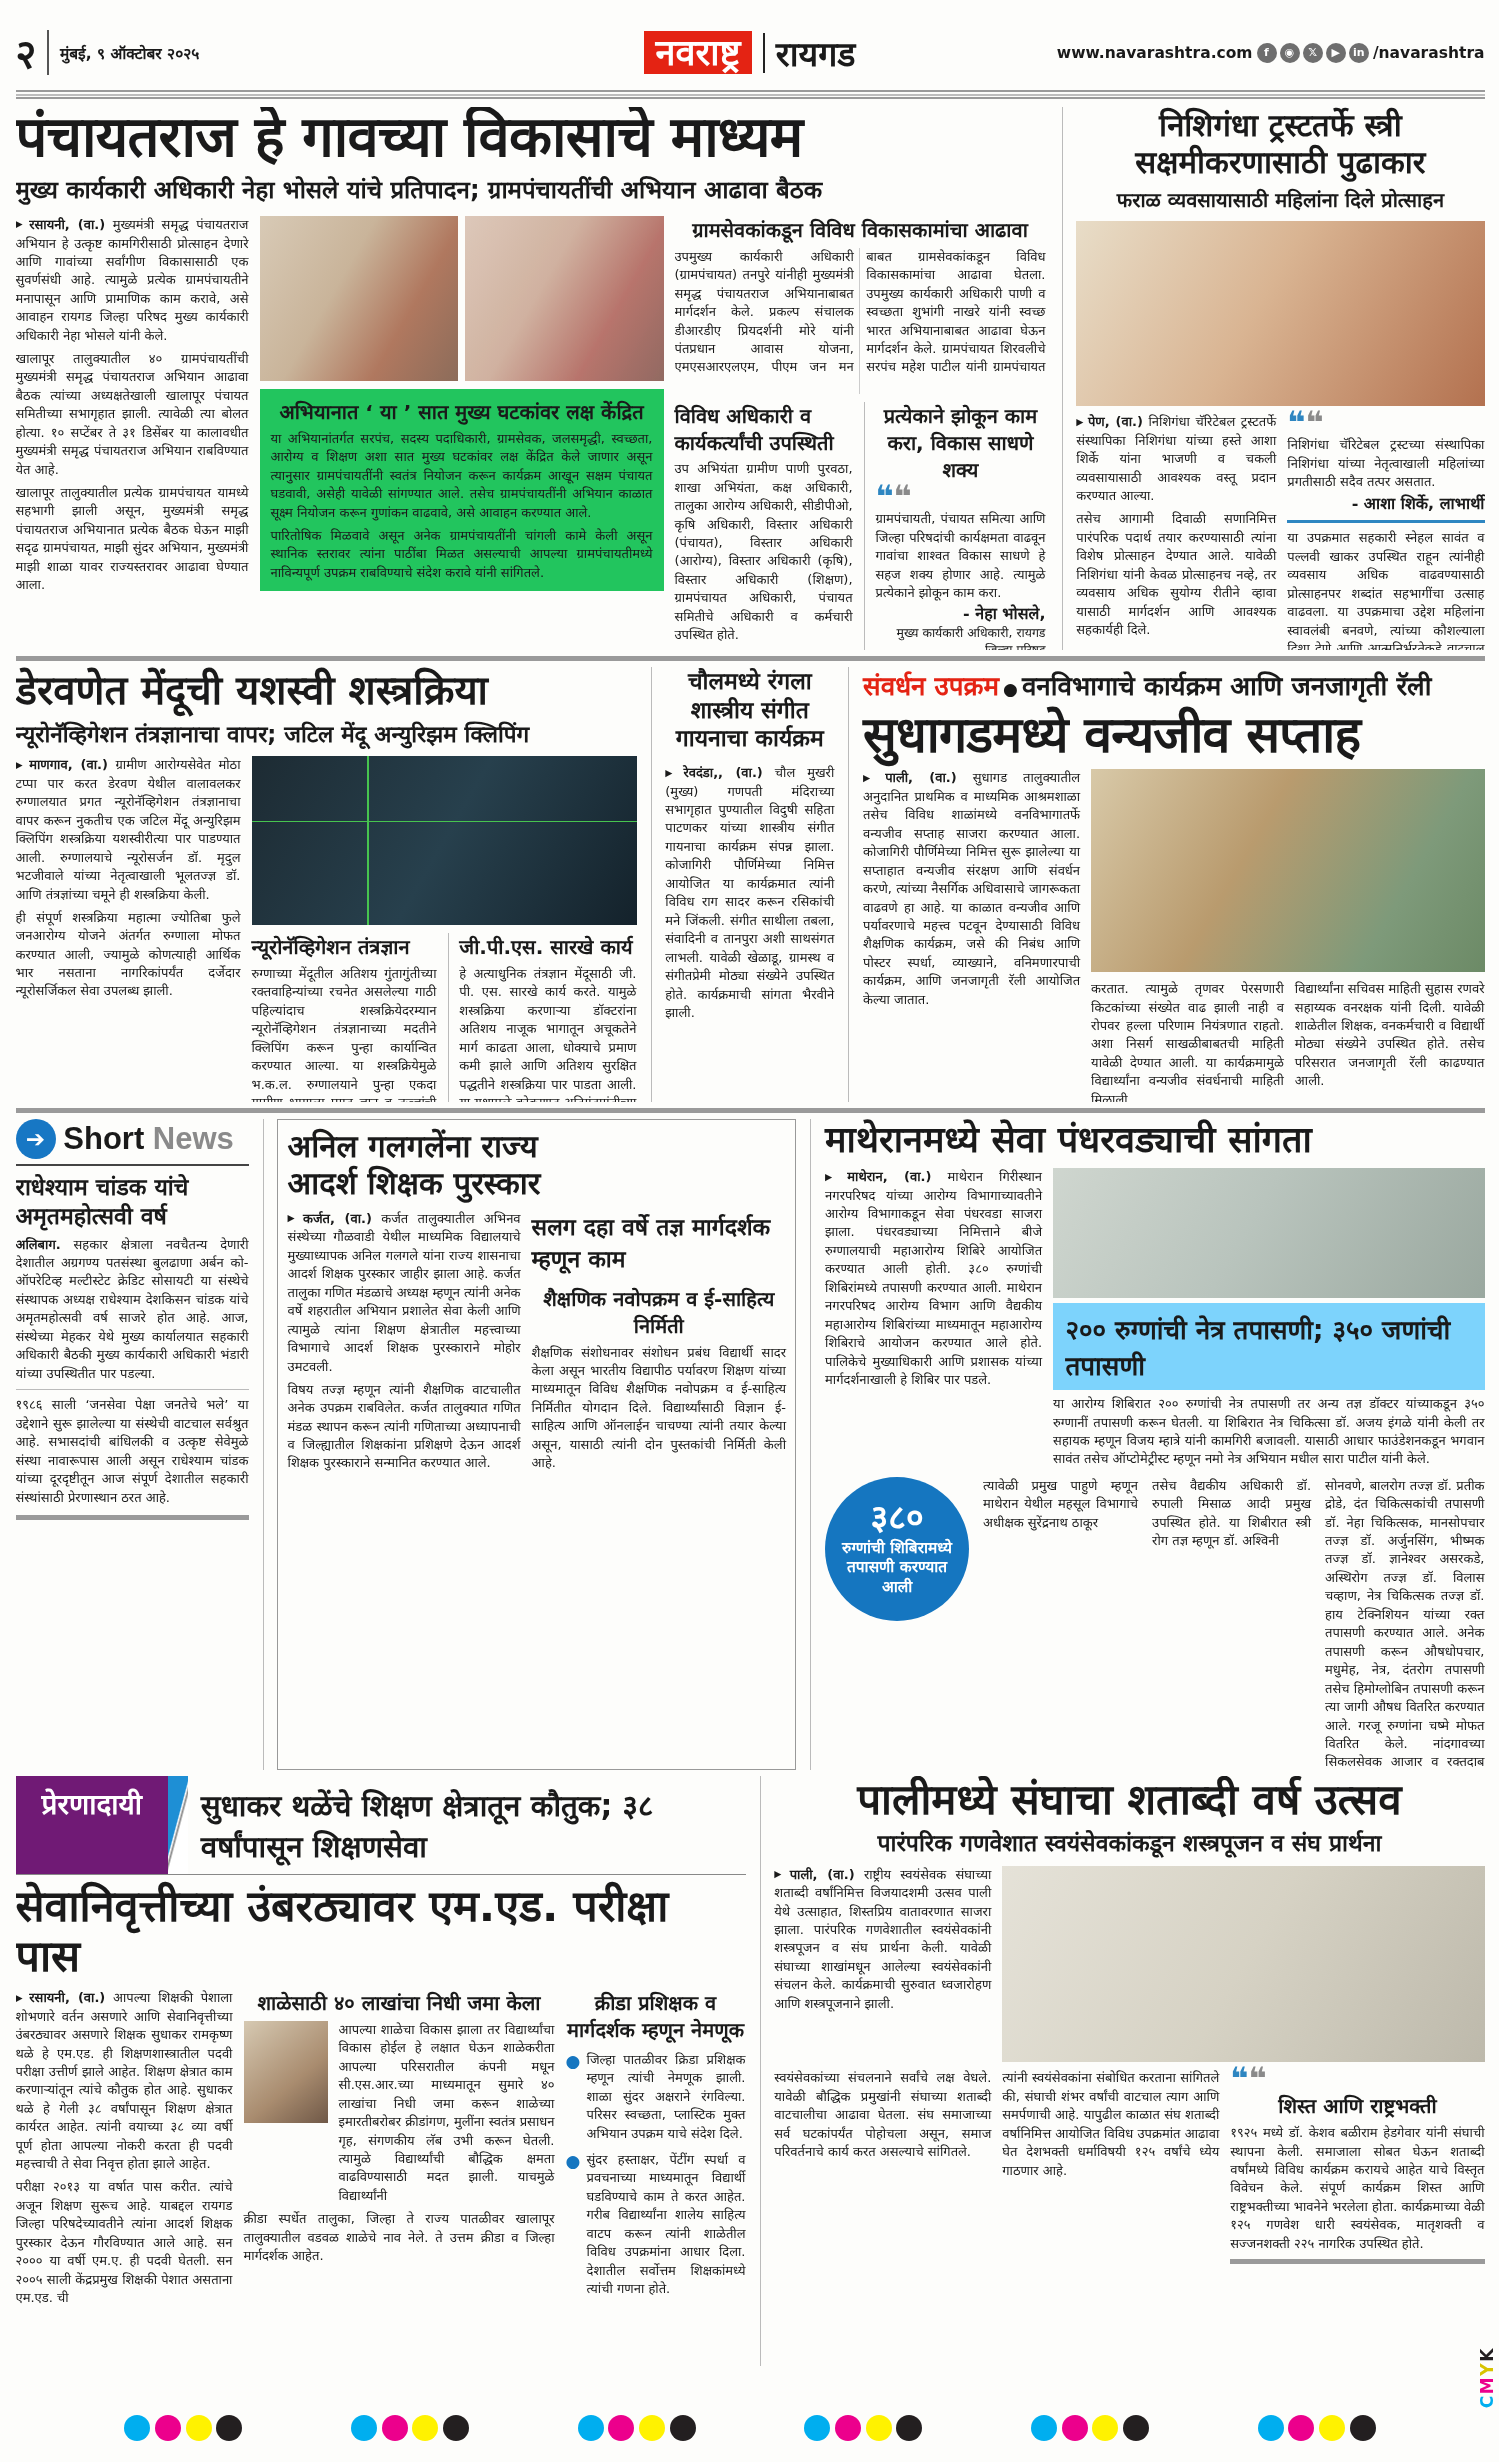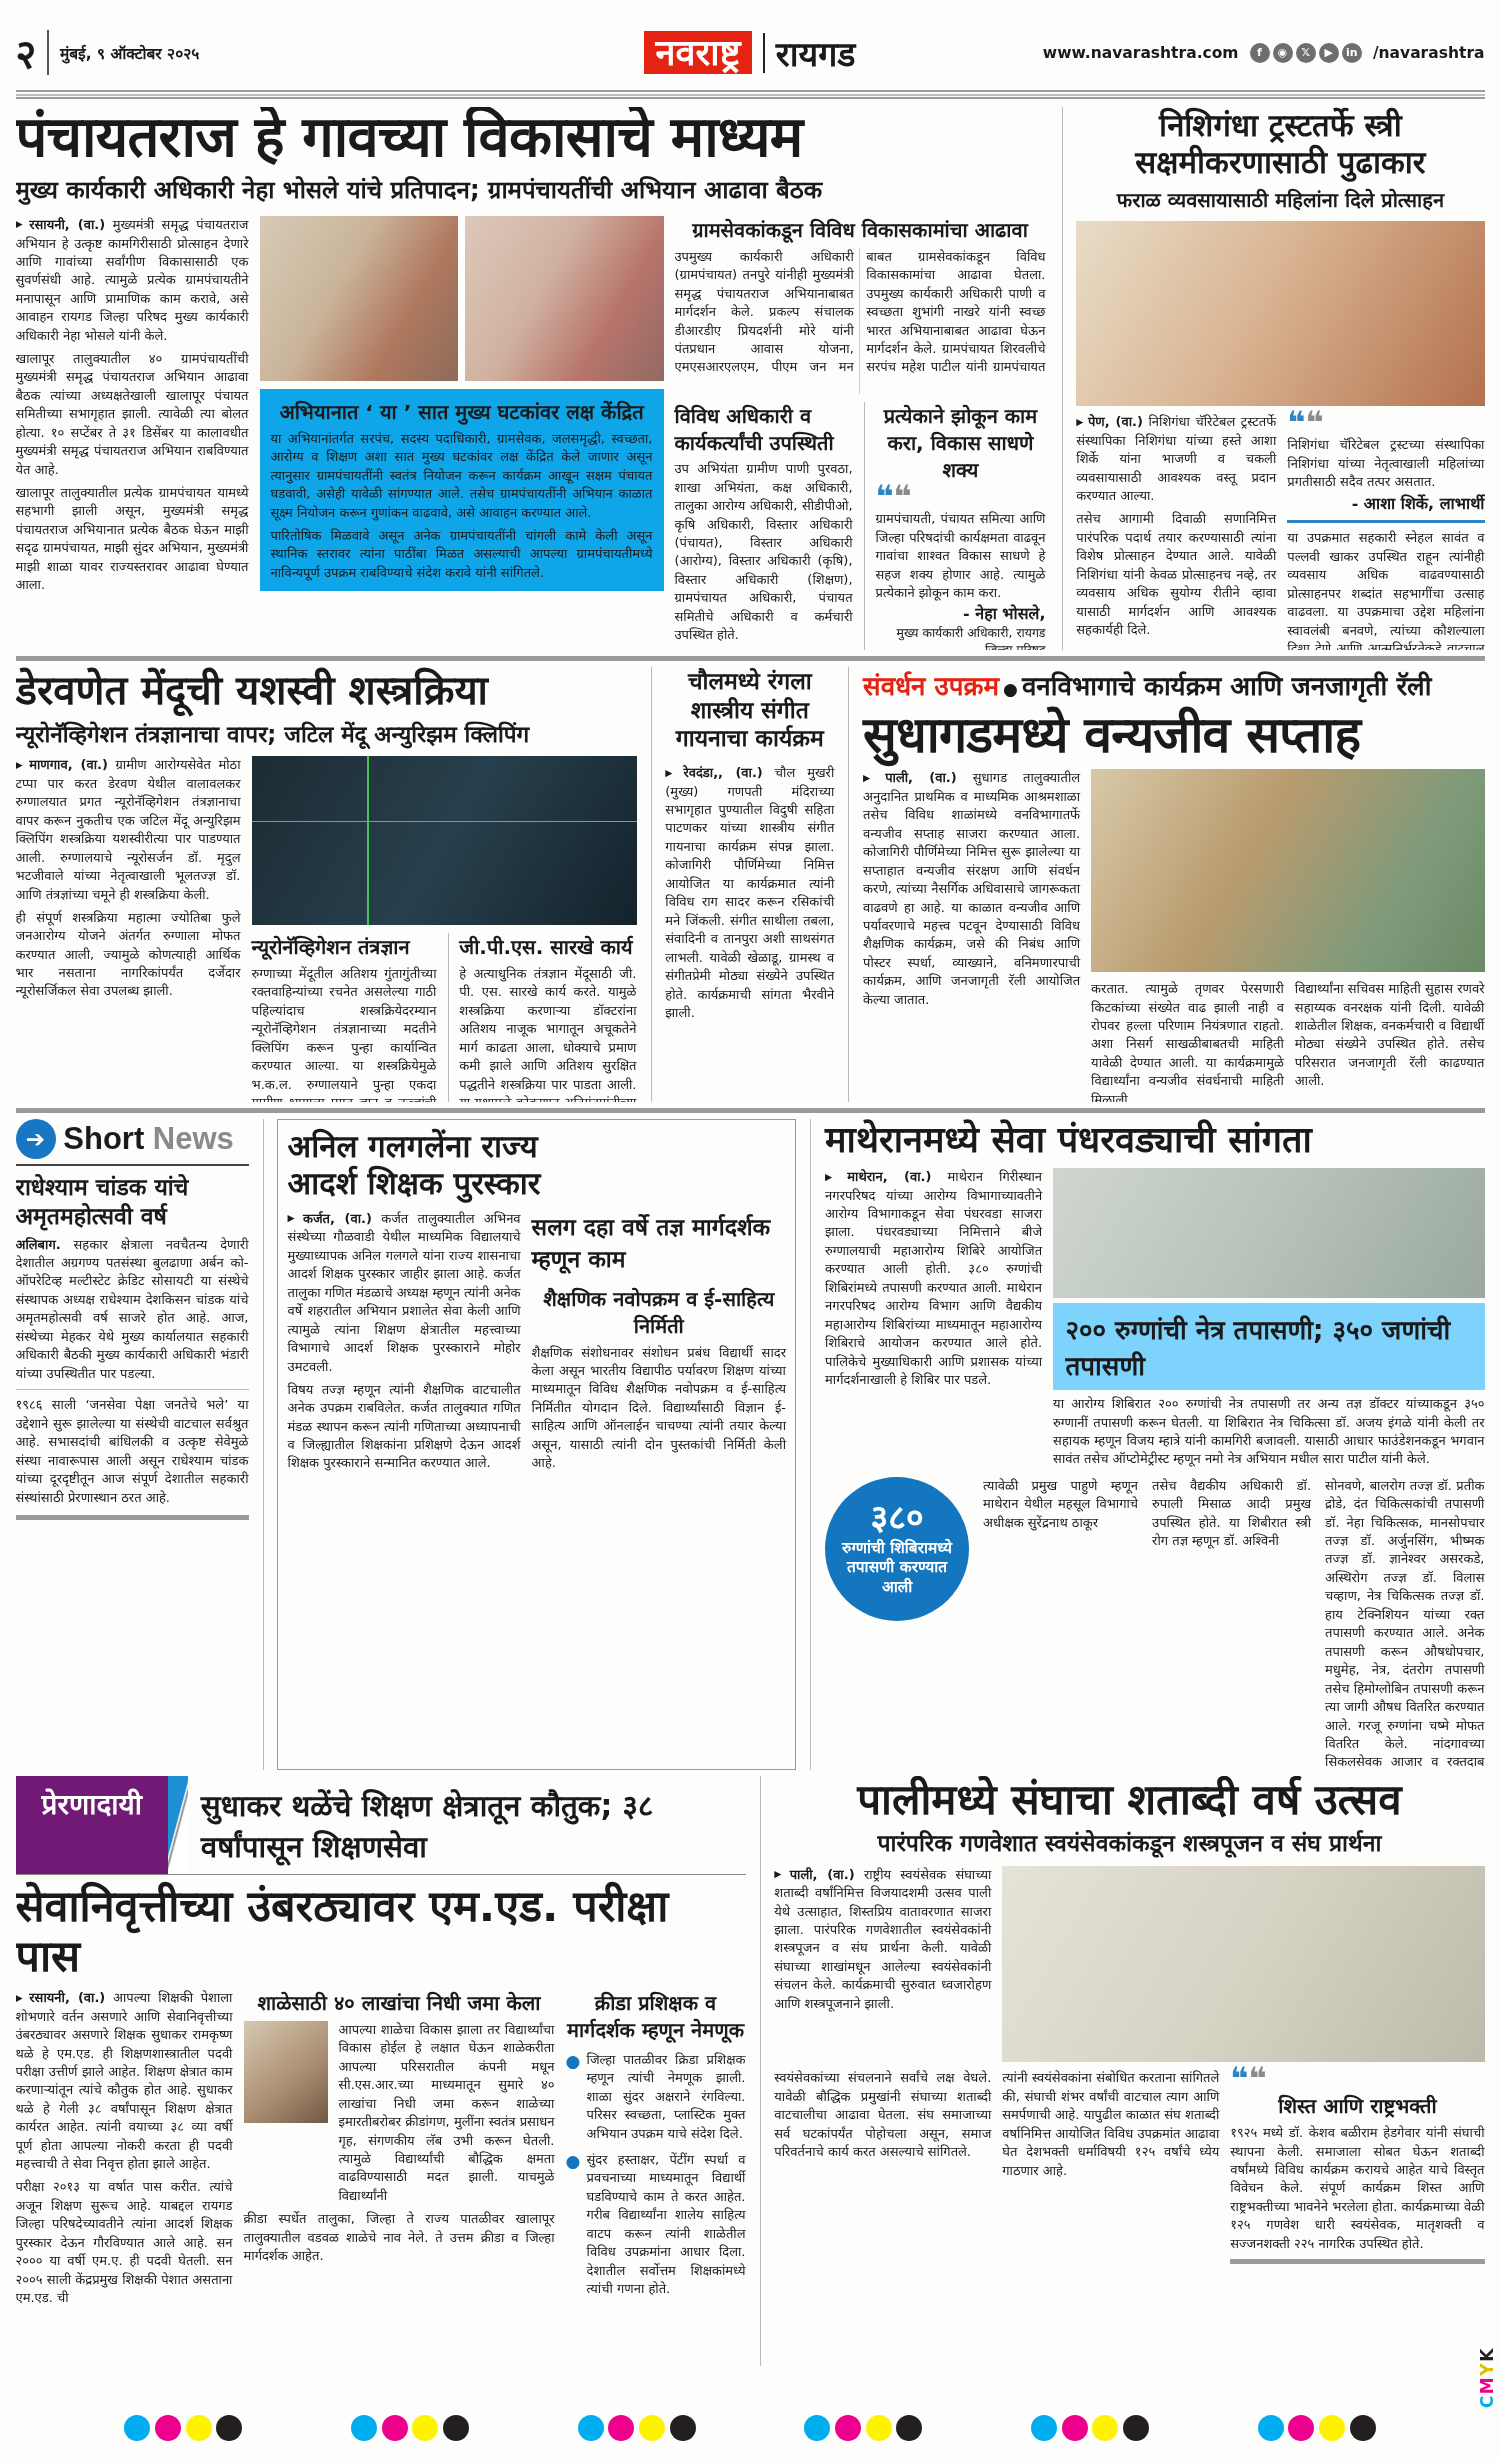--- a/index.html
+++ b/index.html
@@ -12,21 +12,21 @@
   
   .hdr { display:flex; align-items:center; height:65px; }
   .hdr-left { display:flex; align-items:center; gap:11px; width:334px; }
   .pageno { font-size:40px; font-weight:bold; }
   .hdr-sep { width:1.6px; height:45px; background:#555; }
   .hdr-date { font-size:15.5px; font-weight:bold; }
   .hdr-center { flex:1; display:flex; align-items:center; justify-content:center; gap:11px; }
   .masthead { background:#e42313; color:#fff; font-size:36px; font-weight:bold; padding:3.1px 11px; line-height:1; }
   .mast-sep { width:2.3px; height:40px; background:#222; }
   .edition { font-size:34px; font-weight:bold; }
-  .hdr-right { width:334px; display:flex; align-items:center; justify-content:flex-end; gap:11px; font-size:15.5px; font-weight:bold; }
+  .hdr-right { width:334px; display:flex; align-items:center; justify-content:flex-end; gap:4px; font-size:15.5px; font-weight:bold; }
   .soc { display:flex; gap:3.1px; }
   .soc span { width:20px; height:20px; border-radius:50%; background:#6e6e6e; color:#fff; font-size:11px; display:flex; align-items:center; justify-content:center; font-weight:bold; }
   .rules { border-top:2.3px solid #9a9a9a; border-bottom:2.3px solid #9a9a9a; height:9.3px; margin:4.7px 0 7.8px 0; }
   .rules div { height:2.3px; background:#bdbdbd; margin-top:2.3px; }
   
   .band { display:flex; gap:14px; overflow:hidden; }
   .vline { width:0.8px; background:#bbb; }
   .hl-xl { font-size:56px; font-weight:bold; line-height:1.08; letter-spacing:-0.8px; }
   .hl-lg { font-size:40px; font-weight:bold; line-height:1.15; }
   .hl-md { font-size:31px; font-weight:bold; line-height:1.2; }
@@ -125,21 +125,21 @@
         <div style="width:233px;">
           <p class="body"><span class="dl-mark">▶</span><span class="dateline">रसायनी, (वा.)</span> <span>मुख्यमंत्री समृद्ध पंचायतराज अभियान हे उत्कृष्ट कामगिरीसाठी प्रोत्साहन देणारे आणि गावांच्या सर्वांगीण विकासासाठी एक सुवर्णसंधी आहे. त्यामुळे प्रत्येक ग्रामपंचायतीने मनापासून आणि प्रामाणिक काम करावे, असे आवाहन रायगड जिल्हा परिषद मुख्य कार्यकारी अधिकारी नेहा भोसले यांनी केले.</span></p>
           <p class="body mt6">खालापूर तालुक्यातील ४० ग्रामपंचायतींची मुख्यमंत्री समृद्ध पंचायतराज अभियान आढावा बैठक त्यांच्या अध्यक्षतेखाली खालापूर पंचायत समितीच्या सभागृहात झाली. त्यावेळी त्या बोलत होत्या. १० सप्टेंबर ते ३१ डिसेंबर या कालावधीत मुख्यमंत्री समृद्ध पंचायतराज अभियान राबविण्यात येत आहे.</p>
           <p class="body mt6">खालापूर तालुक्यातील प्रत्येक ग्रामपंचायत यामध्ये सहभागी झाली असून, मुख्यमंत्री समृद्ध पंचायतराज अभियानात प्रत्येक बैठक घेऊन माझी सदृढ ग्रामपंचायत, माझी सुंदर अभियान, मुख्यमंत्री माझी शाळा यावर राज्यस्तरावर आढावा घेण्यात आला.</p>
         </div>
         <div style="width:404px;">
           <div class="flex" style="gap:6.2px;">
             <div class="photo meeting" style="width:199px;height:165px;"></div>
             <div class="photo meeting" style="width:199px;height:165px;filter:hue-rotate(-15deg);"></div>
           </div>
-          <div class="boxed mt10" style="border:none;background:#0ea5e9;padding:9.3px 11px;">
+          <div class="boxed mt10" style="border:none;background:#22c55e;padding:9.3px 11px;">
             <div class="sub2 center">अभियानात ‘ या ’ सात मुख्य घटकांवर लक्ष केंद्रित</div>
             <p class="body mt6">या अभियानांतर्गत सरपंच, सदस्य पदाधिकारी, ग्रामसेवक, जलसमृद्धी, स्वच्छता, आरोग्य व शिक्षण अशा सात मुख्य घटकांवर लक्ष केंद्रित केले जाणार असून त्यानुसार ग्रामपंचायतींनी स्वतंत्र नियोजन करून कार्यक्रम आखून सक्षम पंचायत घडवावी, असेही यावेळी सांगण्यात आले. तसेच ग्रामपंचायतींनी अभियान काळात सूक्ष्म नियोजन करून गुणांकन वाढवावे, असे आवाहन करण्यात आले.</p>
             <p class="body mt6">पारितोषिक मिळवावे असून अनेक ग्रामपंचायतींनी चांगली कामे केली असून स्थानिक स्तरावर त्यांना पाठींबा मिळत असल्याची आपल्या ग्रामपंचायतीमध्ये नाविन्यपूर्ण उपक्रम राबविण्याचे संदेश करावे यांनी सांगितले.</p>
           </div>
         </div>
         <div style="width:371px;">
           <div class="sub2 center">ग्रामसेवकांकडून विविध विकासकामांचा आढावा</div>
           <p class="body cols2 mt6" style="height:146px;overflow:hidden;">उपमुख्य कार्यकारी अधिकारी (ग्रामपंचायत) तनपुरे यांनीही मुख्यमंत्री समृद्ध पंचायतराज अभियानाबाबत मार्गदर्शन केले. प्रकल्प संचालक डीआरडीए प्रियदर्शनी मोरे यांनी पंतप्रधान आवास योजना, एमएसआरएलएम, पीएम जन मन बाबत ग्रामसेवकांकडून विविध विकासकामांचा आढावा घेतला. उपमुख्य कार्यकारी अधिकारी पाणी व स्वच्छता शुभांगी नाखरे यांनी स्वच्छ भारत अभियानाबाबत आढावा घेऊन मार्गदर्शन केले. ग्रामपंचायत शिरवलीचे सरपंच महेश पाटील यांनी ग्रामपंचायत शिरवली अंतर्गत मुख्यमंत्री समृद्ध पंचायतराज अभियानांतर्गत केलेल्या कामांची माहिती देऊन पुढील नियोजन सांगितले.</p>
           <div class="flex gap14 mt10">
             <div style="width:179px;">

